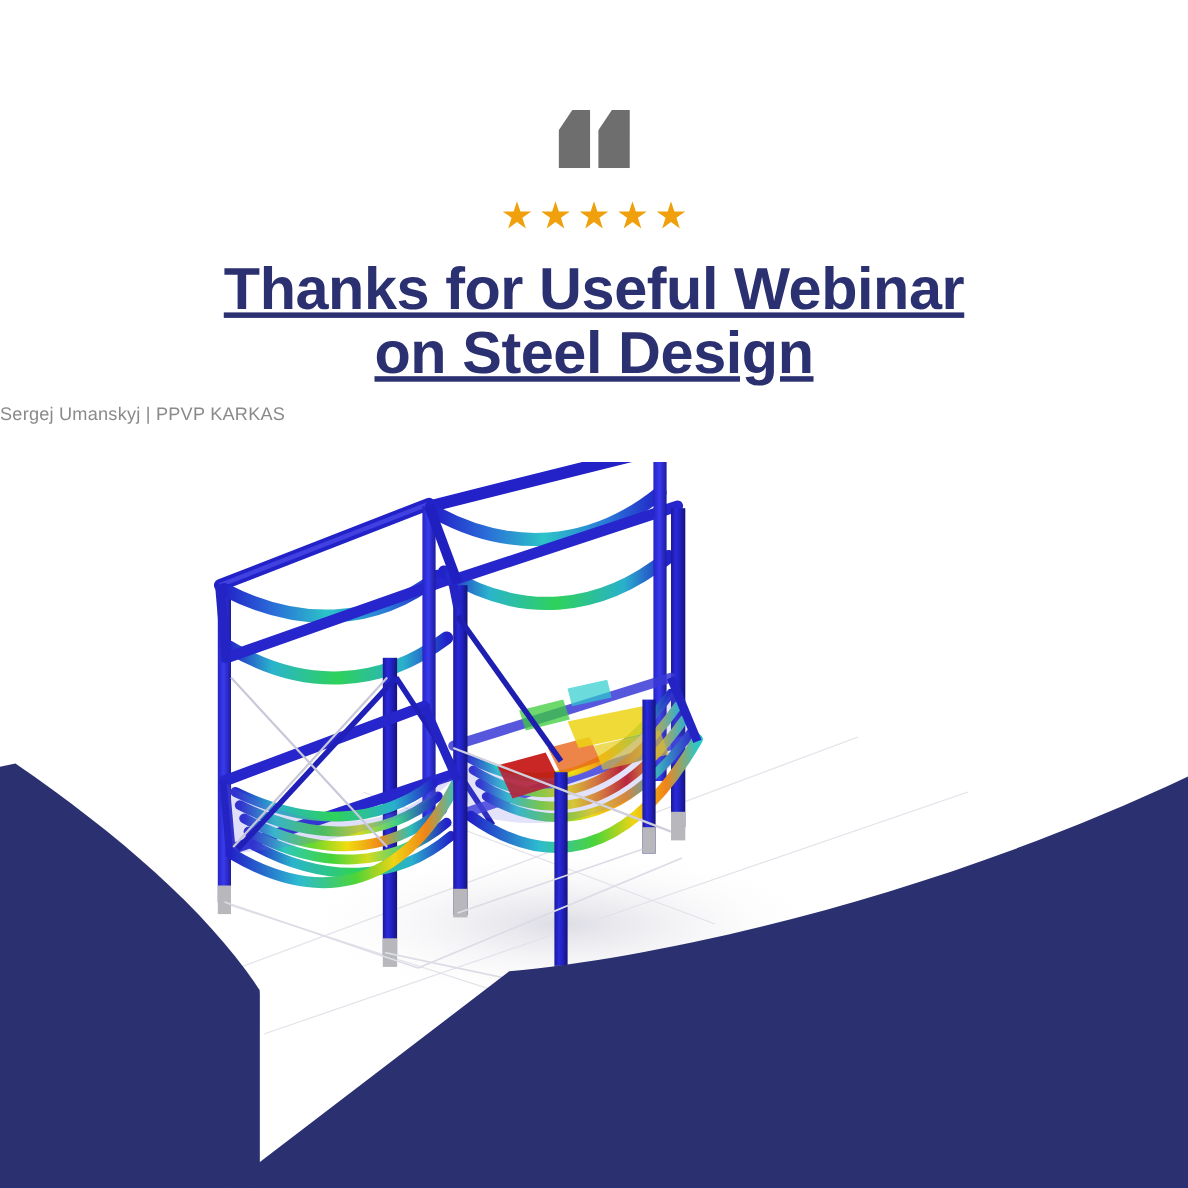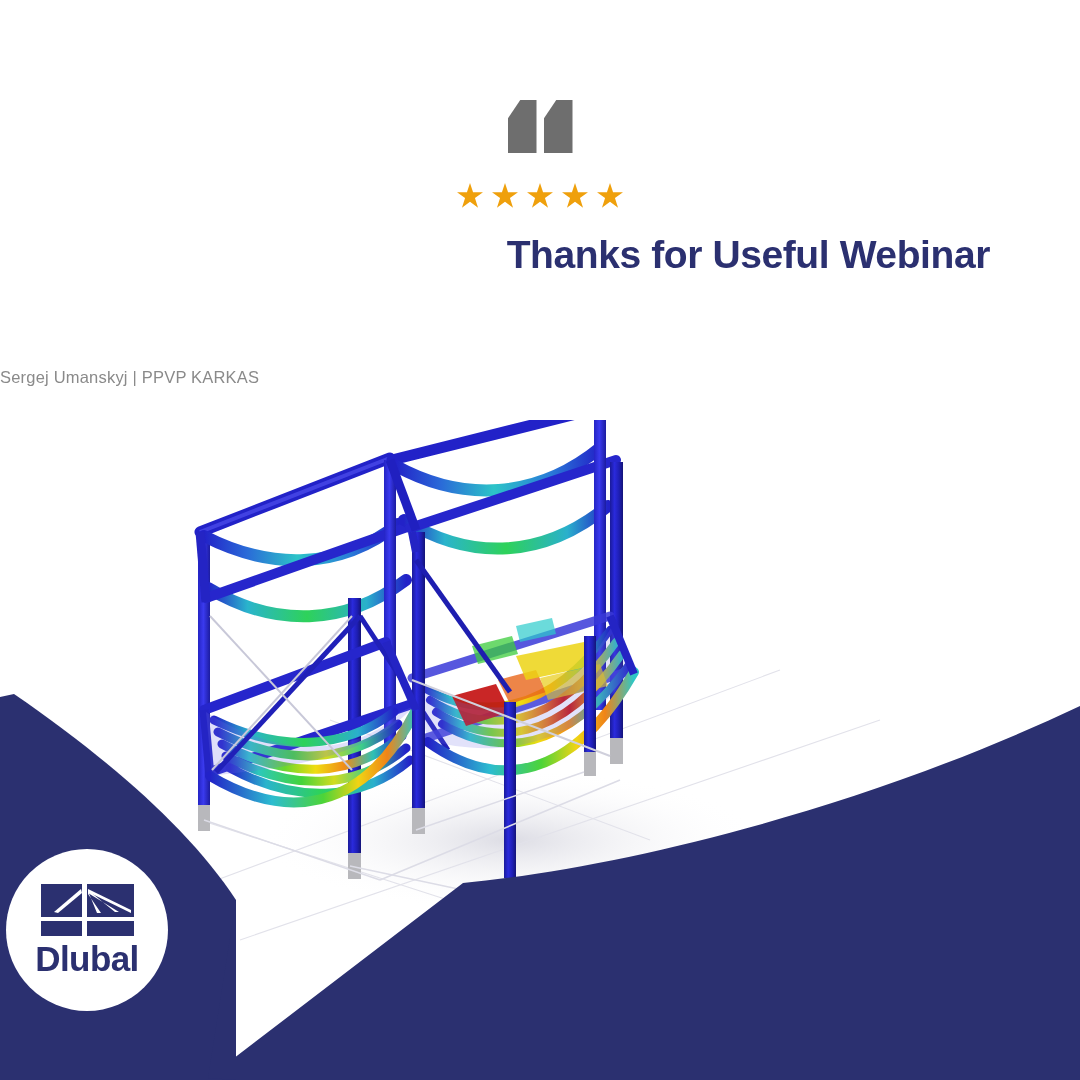--- a/index.html
+++ b/index.html
@@ -52,26 +52,27 @@
     background: #efa00c;
     clip-path: polygon(50% 0%, 61.8% 35.5%, 100% 35.5%, 69% 57.3%, 80.9% 95.1%,
                        50% 72%, 19.1% 95.1%, 31% 57.3%, 0% 35.5%, 38.2% 35.5%);
   }
 
   .headline {
     position: absolute;
     left: 90px;
     right: 90px;
     top: 234px;
-    text-align: right;
+    text-align: center;
     color: #2b3070;
-    font-size: 39px;
+    font-size: 54px;
     font-weight: bold;
     line-height: 1.08;
     letter-spacing: -0.4px;
+    text-decoration: underline;
   }
   .headline .hl-line { display: block; }
 
   .attribution {
     position: absolute;
     left: 0; right: 0;
     top: 368px;
     color: #8a8a8a;
     font-size: 16.5px;
     font-weight: normal;
@@ -140,20 +141,21 @@
   <div class="stars">
     <span class="star"></span>
     <span class="star"></span>
     <span class="star"></span>
     <span class="star"></span>
     <span class="star"></span>
   </div>
 
   <div class="headline">
     <span class="hl-line">Thanks for Useful Webinar</span>
+    <span class="hl-line">on Steel Design</span>
   </div>
 
   <div class="attribution">Sergej Umanskyj | PPVP KARKAS</div>
 
   <div class="model-wrap">
     <svg viewBox="0 0 720 540" xmlns="http://www.w3.org/2000/svg">
       <defs>
 
         <linearGradient id="gBeamA" x1="0" y1="0" x2="1" y2="0">
           <stop offset="0%" stop-color="#2222c8"></stop>
@@ -343,33 +345,14 @@
     <svg viewBox="0 0 1080 1080" xmlns="http://www.w3.org/2000/svg">
 
       <path d="M0 1080 L0 1078 L208 1078 L463 883 C620 868, 860 810, 1080 706 L1080 1080 Z" fill="#2b3070"></path>
 
       <path d="M0 697 L14 694 C110 760, 190 830, 236 900 L236 1080 L0 1080 Z" fill="#2b3070"></path>
 
       <path d="M236 900 L236 1080 L208 1078 Z" fill="#2b3070"></path>
     </svg>
   </div>
 
-  <div class="logo-badge">
-    <div class="logo-mark">
-      <svg viewBox="0 0 93 52" xmlns="http://www.w3.org/2000/svg">
-
-        <rect x="0" y="0" width="93" height="33" fill="#2b3070"></rect>
-
-        <rect x="0" y="37" width="93" height="15" fill="#2b3070"></rect>
-
-        <rect x="41" y="0" width="5" height="52" fill="#ffffff"></rect>
-
-        <path d="M40 5 L13 28 L17 29 L41 9 Z" fill="#ffffff"></path>
-
-        <path d="M47 5 L90 26 L90 29 L47 8 Z" fill="#ffffff"></path>
-        <path d="M47 6 L74 28 L78 28 L47 9 Z" fill="#ffffff"></path>
-        <path d="M47 7 L56 29 L60 29 L47 10 Z" fill="#ffffff"></path>
-      </svg>
-    </div>
-    <div class="logo-word">Dlubal</div>
-  </div>
 
 </div>
 
 </body></html>

